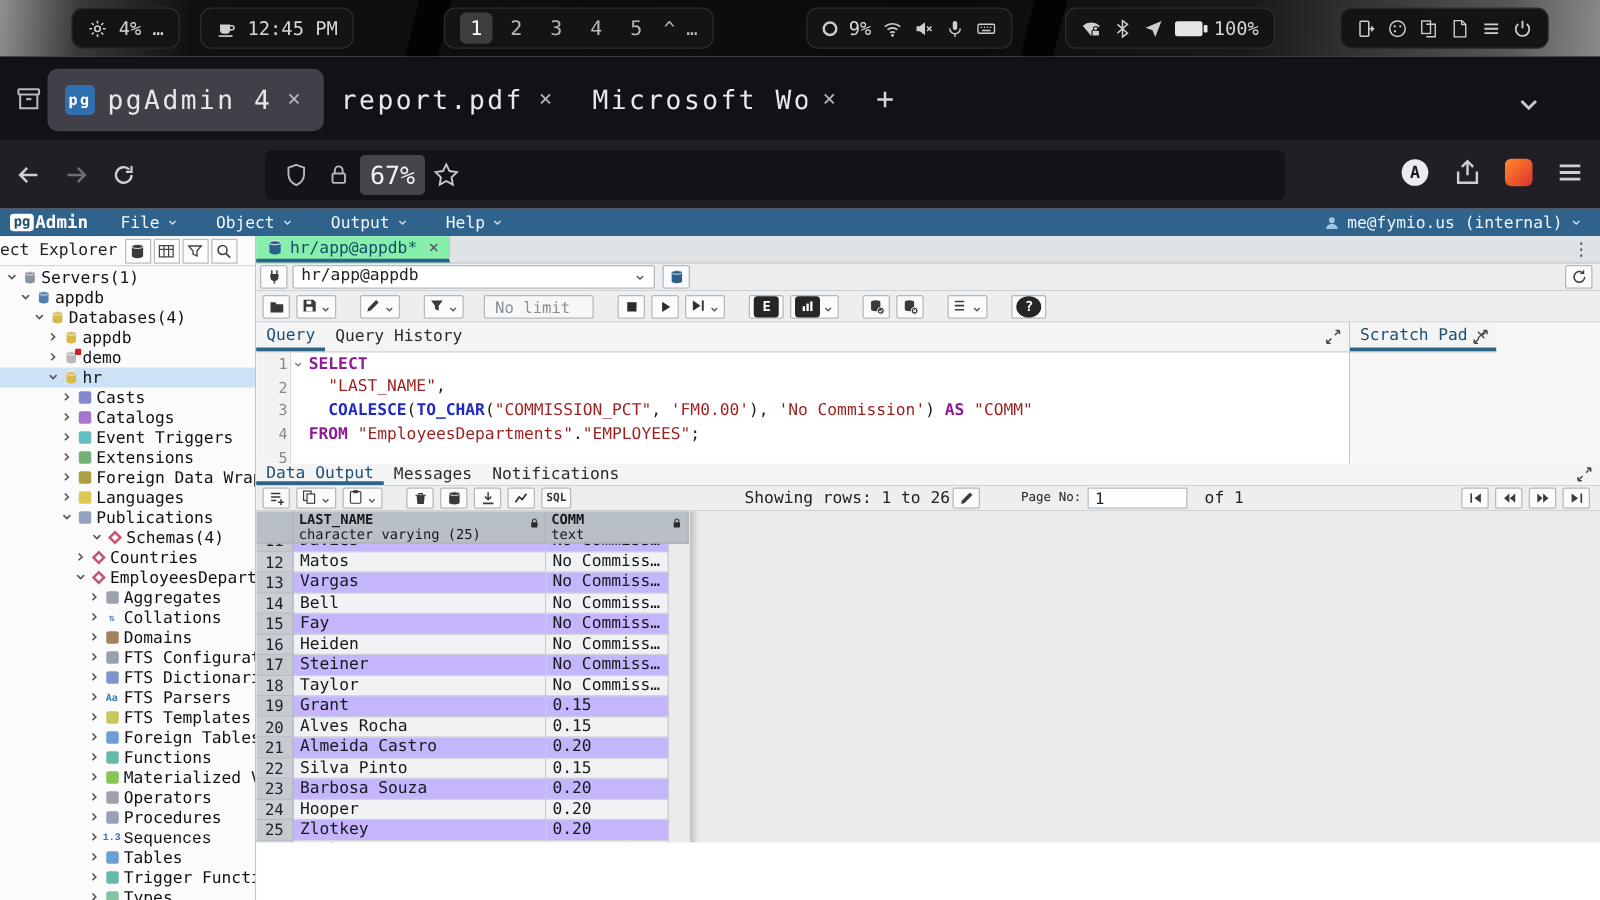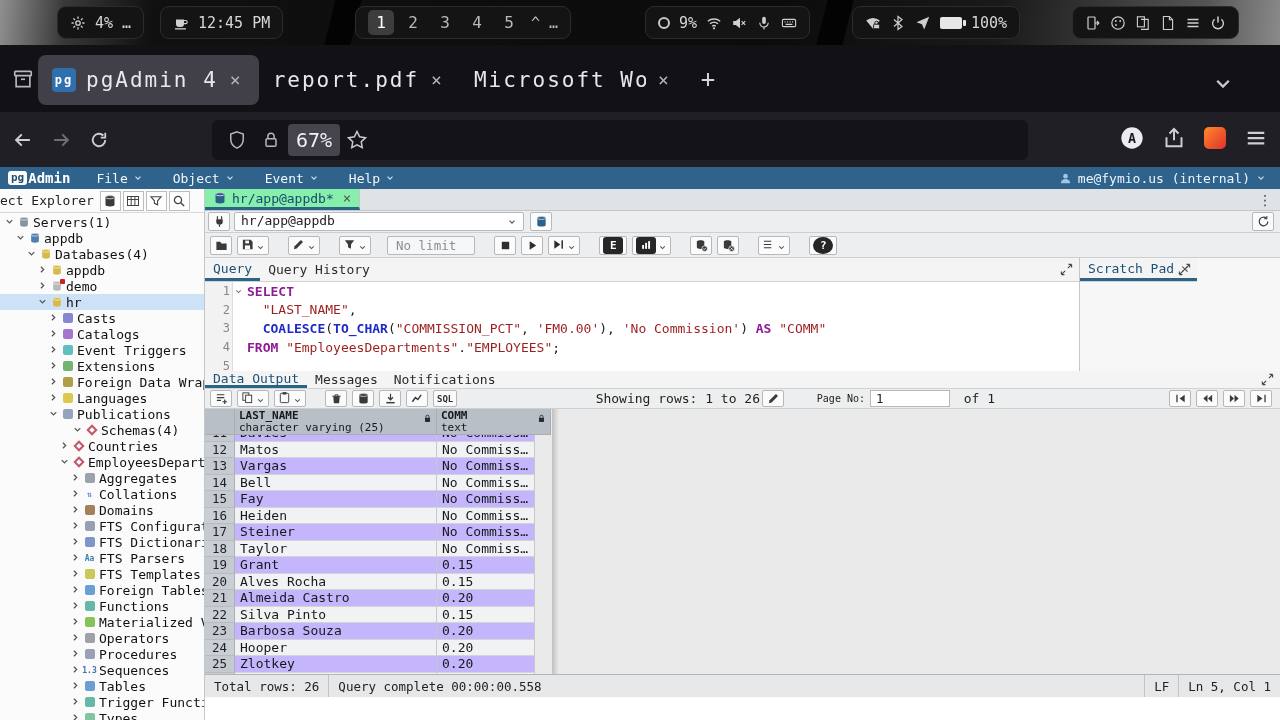--- a/index.html
+++ b/index.html
@@ -406,21 +406,21 @@
         </span>
         <span class="menu">
           <span>Object</span>
           <span class="chev">
             <svg viewBox="0 0 14 14">
               <path d="M3.5 5.2L7 8.7l3.5-3.5" fill="none" stroke="currentColor" stroke-width="1.6"></path>
             </svg>
           </span>
         </span>
         <span class="menu">
-          <span>Event</span>
+          <span>Output</span>
           <span class="chev">
             <svg viewBox="0 0 14 14">
               <path d="M3.5 5.2L7 8.7l3.5-3.5" fill="none" stroke="currentColor" stroke-width="1.6"></path>
             </svg>
           </span>
         </span>
         <span class="menu">
           <span>Help</span>
           <span class="chev">
             <svg viewBox="0 0 14 14">
@@ -795,21 +795,21 @@
           <span class="tarrow">
             <svg viewBox="0 0 14 14">
               <path d="M5 3.5L8.5 7L5 10.5" fill="none" stroke="currentColor" stroke-width="1.6"></path>
             </svg>
           </span>
           <span class="ticon">
             <span class="sq" style="background: rgb(154, 160, 181);"></span>
           </span>
           <span class="tlabel">Procedures</span>
         </div>
-        <div class="trow" style="padding-left: 70px;">
+        <div class="trow" style="padding-left: 70px; font-family: Liberation Mono, monospace;">
           <span class="tarrow">
             <svg viewBox="0 0 14 14">
               <path d="M5 3.5L8.5 7L5 10.5" fill="none" stroke="currentColor" stroke-width="1.6"></path>
             </svg>
           </span>
           <span class="ticon">
             <span class="gly" style="color: rgb(63, 111, 176);">1.3</span>
           </span>
           <span class="tlabel">Sequences</span>
         </div>
@@ -1271,23 +1271,16 @@
               </div>
               <div class="grow even">
                 <div class="gnum col-num">26</div>
                 <div class="gval col-name">Whalen</div>
                 <div class="gval col-comm" style="max-width: 98px;">No Commission</div>
               </div>
             </div>
           </div>
         <div class="gshadow"></div>
       </div>
-      <div class="resstatus">
-        <span class="seg">Total rows: 26</span>
-        <span class="seg" style="border-right:none">Query complete 00:00:00.558</span>
-        <span class="spacer"></span>
-        <span class="segr">LF</span>
-        <span class="segr">Ln 5, Col 1</span>
-      </div>
     </div>
 
   </div>
 </div>
 
 </body></html>

